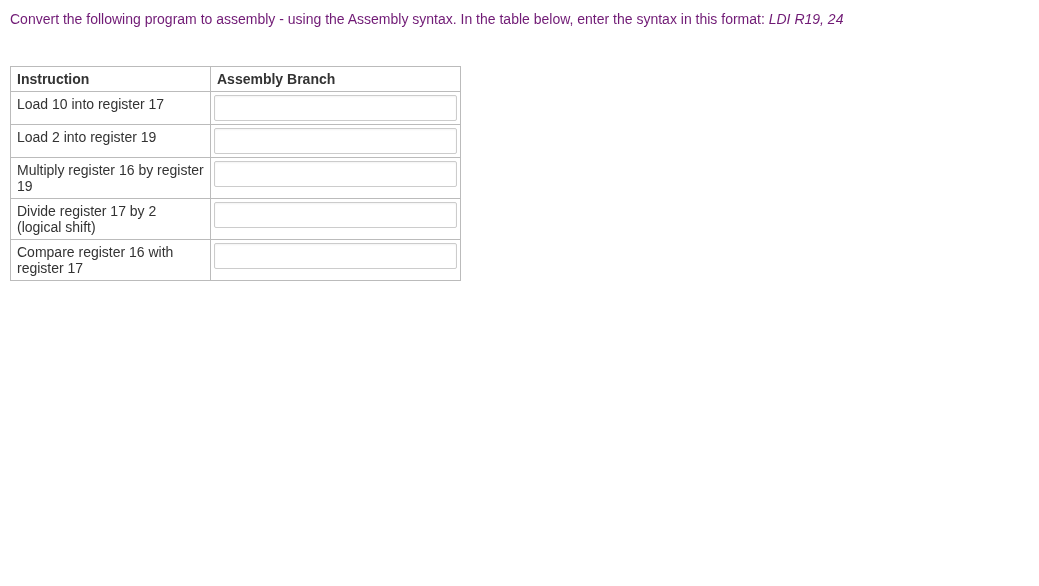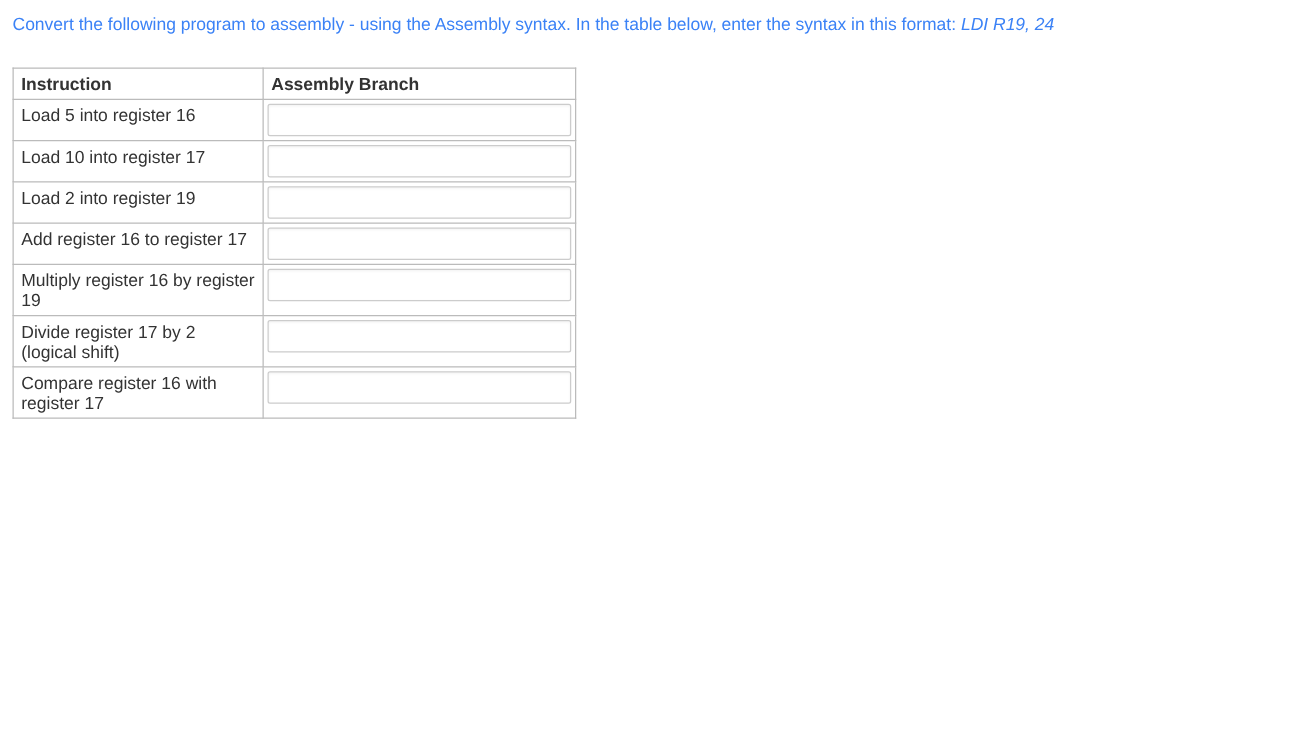--- a/index.html
+++ b/index.html
@@ -9,23 +9,23 @@
     }
     body {
       font-family: Arial, Helvetica, sans-serif;
       font-size: 14px;
       color: #333;
       padding: 10px;
       background: #fff;
       width: 1039px;
     }
     .prompt-text {
-      margin-bottom: 24px;
+      margin-bottom: 36px;
       line-height: 1.4;
-      color: #3b82f6;
+      color: #701a75;
     }
     .prompt-text .italic {
       font-style: italic;
     }
     table {
       border-collapse: collapse;
       table-layout: fixed;
     }
     th, td {
       border: 1px solid #bbb;
@@ -67,39 +67,27 @@
 
 <table>
   <thead>
     <tr>
       <th class="col-instruction">Instruction</th>
       <th class="col-syntax">Assembly Branch</th>
     </tr>
   </thead>
   <tbody>
     <tr>
-      <td>Load 5 into register 16</td>
-      <td class="input-cell">
-        <input type="text" value="" style="">
-      </td>
-    </tr>
-    <tr>
       <td>Load 10 into register 17</td>
       <td class="input-cell">
         <input type="text" value="" style="">
       </td>
     </tr>
     <tr>
       <td>Load 2 into register 19</td>
-      <td class="input-cell">
-        <input type="text" value="" style="">
-      </td>
-    </tr>
-    <tr>
-      <td>Add register 16 to register 17</td>
       <td class="input-cell">
         <input type="text" value="" style="">
       </td>
     </tr>
     <tr>
       <td>Multiply register 16 by register 19</td>
       <td class="input-cell">
         <input type="text" value="" style="">
       </td>
     </tr>

